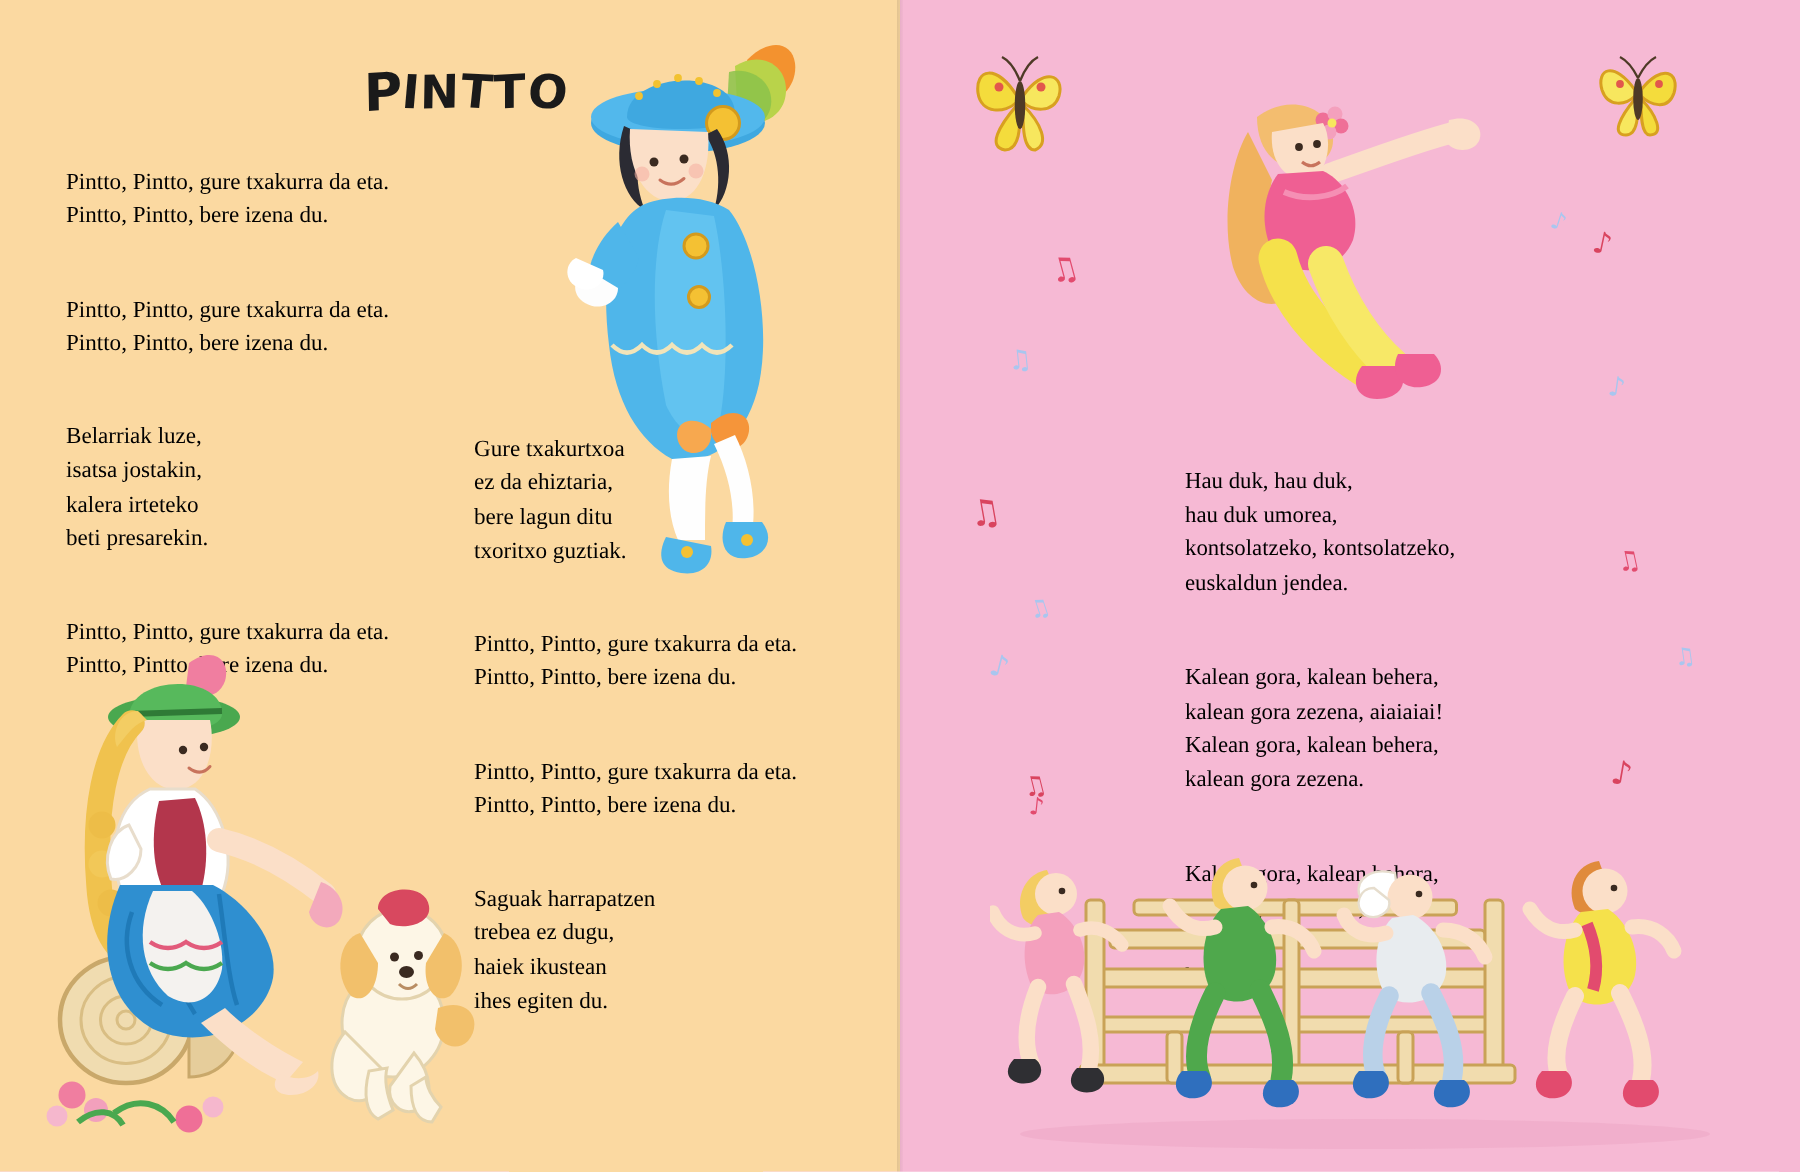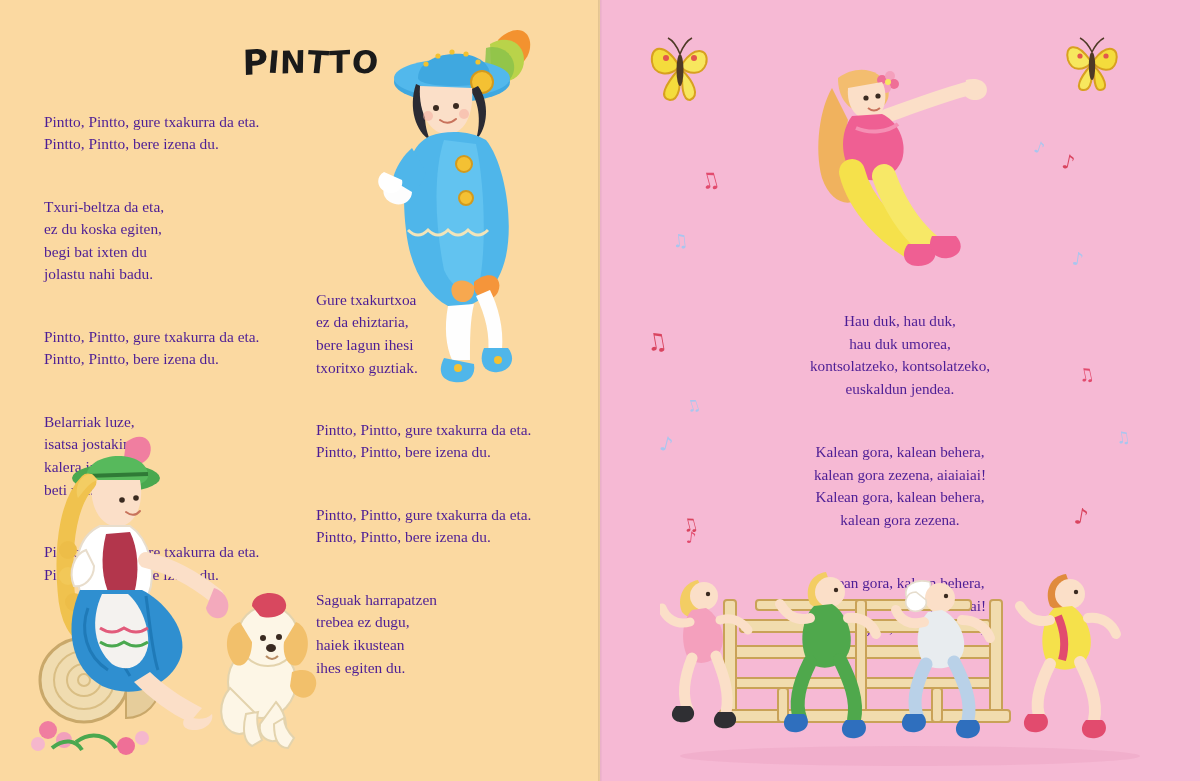--- a/index.html
+++ b/index.html
@@ -58,36 +58,35 @@
   }
   .title-left .ch {
     display: inline-block;
   }
 
   
   .lyrics {
     position: absolute;
     font-size: 15.4px;
     line-height: 1.47;
-    color: #4c1d95;
+    color: #000000;
     white-space: pre-line;
   }
   .stanza {
     margin: 0 0 17px 0;
     white-space: pre-line;
   }
   .stanza:last-child { margin-bottom: 0; }
 
   .col-a { left: 44px; top: 88px; width: 260px; }
   .col-b { left: 316px; top: 266px; width: 270px; }
   .col-r {
     left: 790px;
     top: 287px;
     width: 220px;
-    text-align: center;
     font-size: 15.2px;
     line-height: 1.5;
   }
 
   
   .art { position: absolute; }
 
   
   #boy-blue { left: 378px; top: 20px; width: 190px; height: 380px; }
 
@@ -111,38 +110,34 @@
   <div class="page page-left">
 
     <div class="title title-left">
       <span class="ch" style="transform:rotate(-4deg) scale(1.12)">P</span><span class="ch" style="transform:rotate(2deg)">I</span><span class="ch" style="transform:rotate(-2deg)">N</span><span class="ch" style="transform:rotate(3deg)">T</span><span class="ch" style="transform:rotate(-3deg)">T</span><span class="ch" style="transform:rotate(2deg)">O</span>
       
     </div>
 
     <div class="lyrics col-a">
       <p class="stanza">Pintto, Pintto, gure txakurra da eta.
 Pintto, Pintto, bere izena du.</p>
-      <p class="stanza">Txuri-beltza da eta,
-ez du koska egiten,
-begi bat ixten du
-jolastu nahi badu.</p>
       <p class="stanza">Pintto, Pintto, gure txakurra da eta.
 Pintto, Pintto, bere izena du.</p>
       <p class="stanza">Belarriak luze,
 isatsa jostakin,
 kalera irteteko
 beti presarekin.</p>
       <p class="stanza">Pintto, Pintto, gure txakurra da eta.
 Pintto, Pintto, bere izena du.</p>
     </div>
 
     <div class="lyrics col-b">
       <p class="stanza">Gure txakurtxoa
 ez da ehiztaria,
-bere lagun ihesi
+bere lagun ditu
 txoritxo guztiak.</p>
       <p class="stanza">Pintto, Pintto, gure txakurra da eta.
 Pintto, Pintto, bere izena du.</p>
       <p class="stanza">Pintto, Pintto, gure txakurra da eta.
 Pintto, Pintto, bere izena du.</p>
       <p class="stanza">Saguak harrapatzen
 trebea ez dugu,
 haiek ikustean
 ihes egiten du.</p>
       

